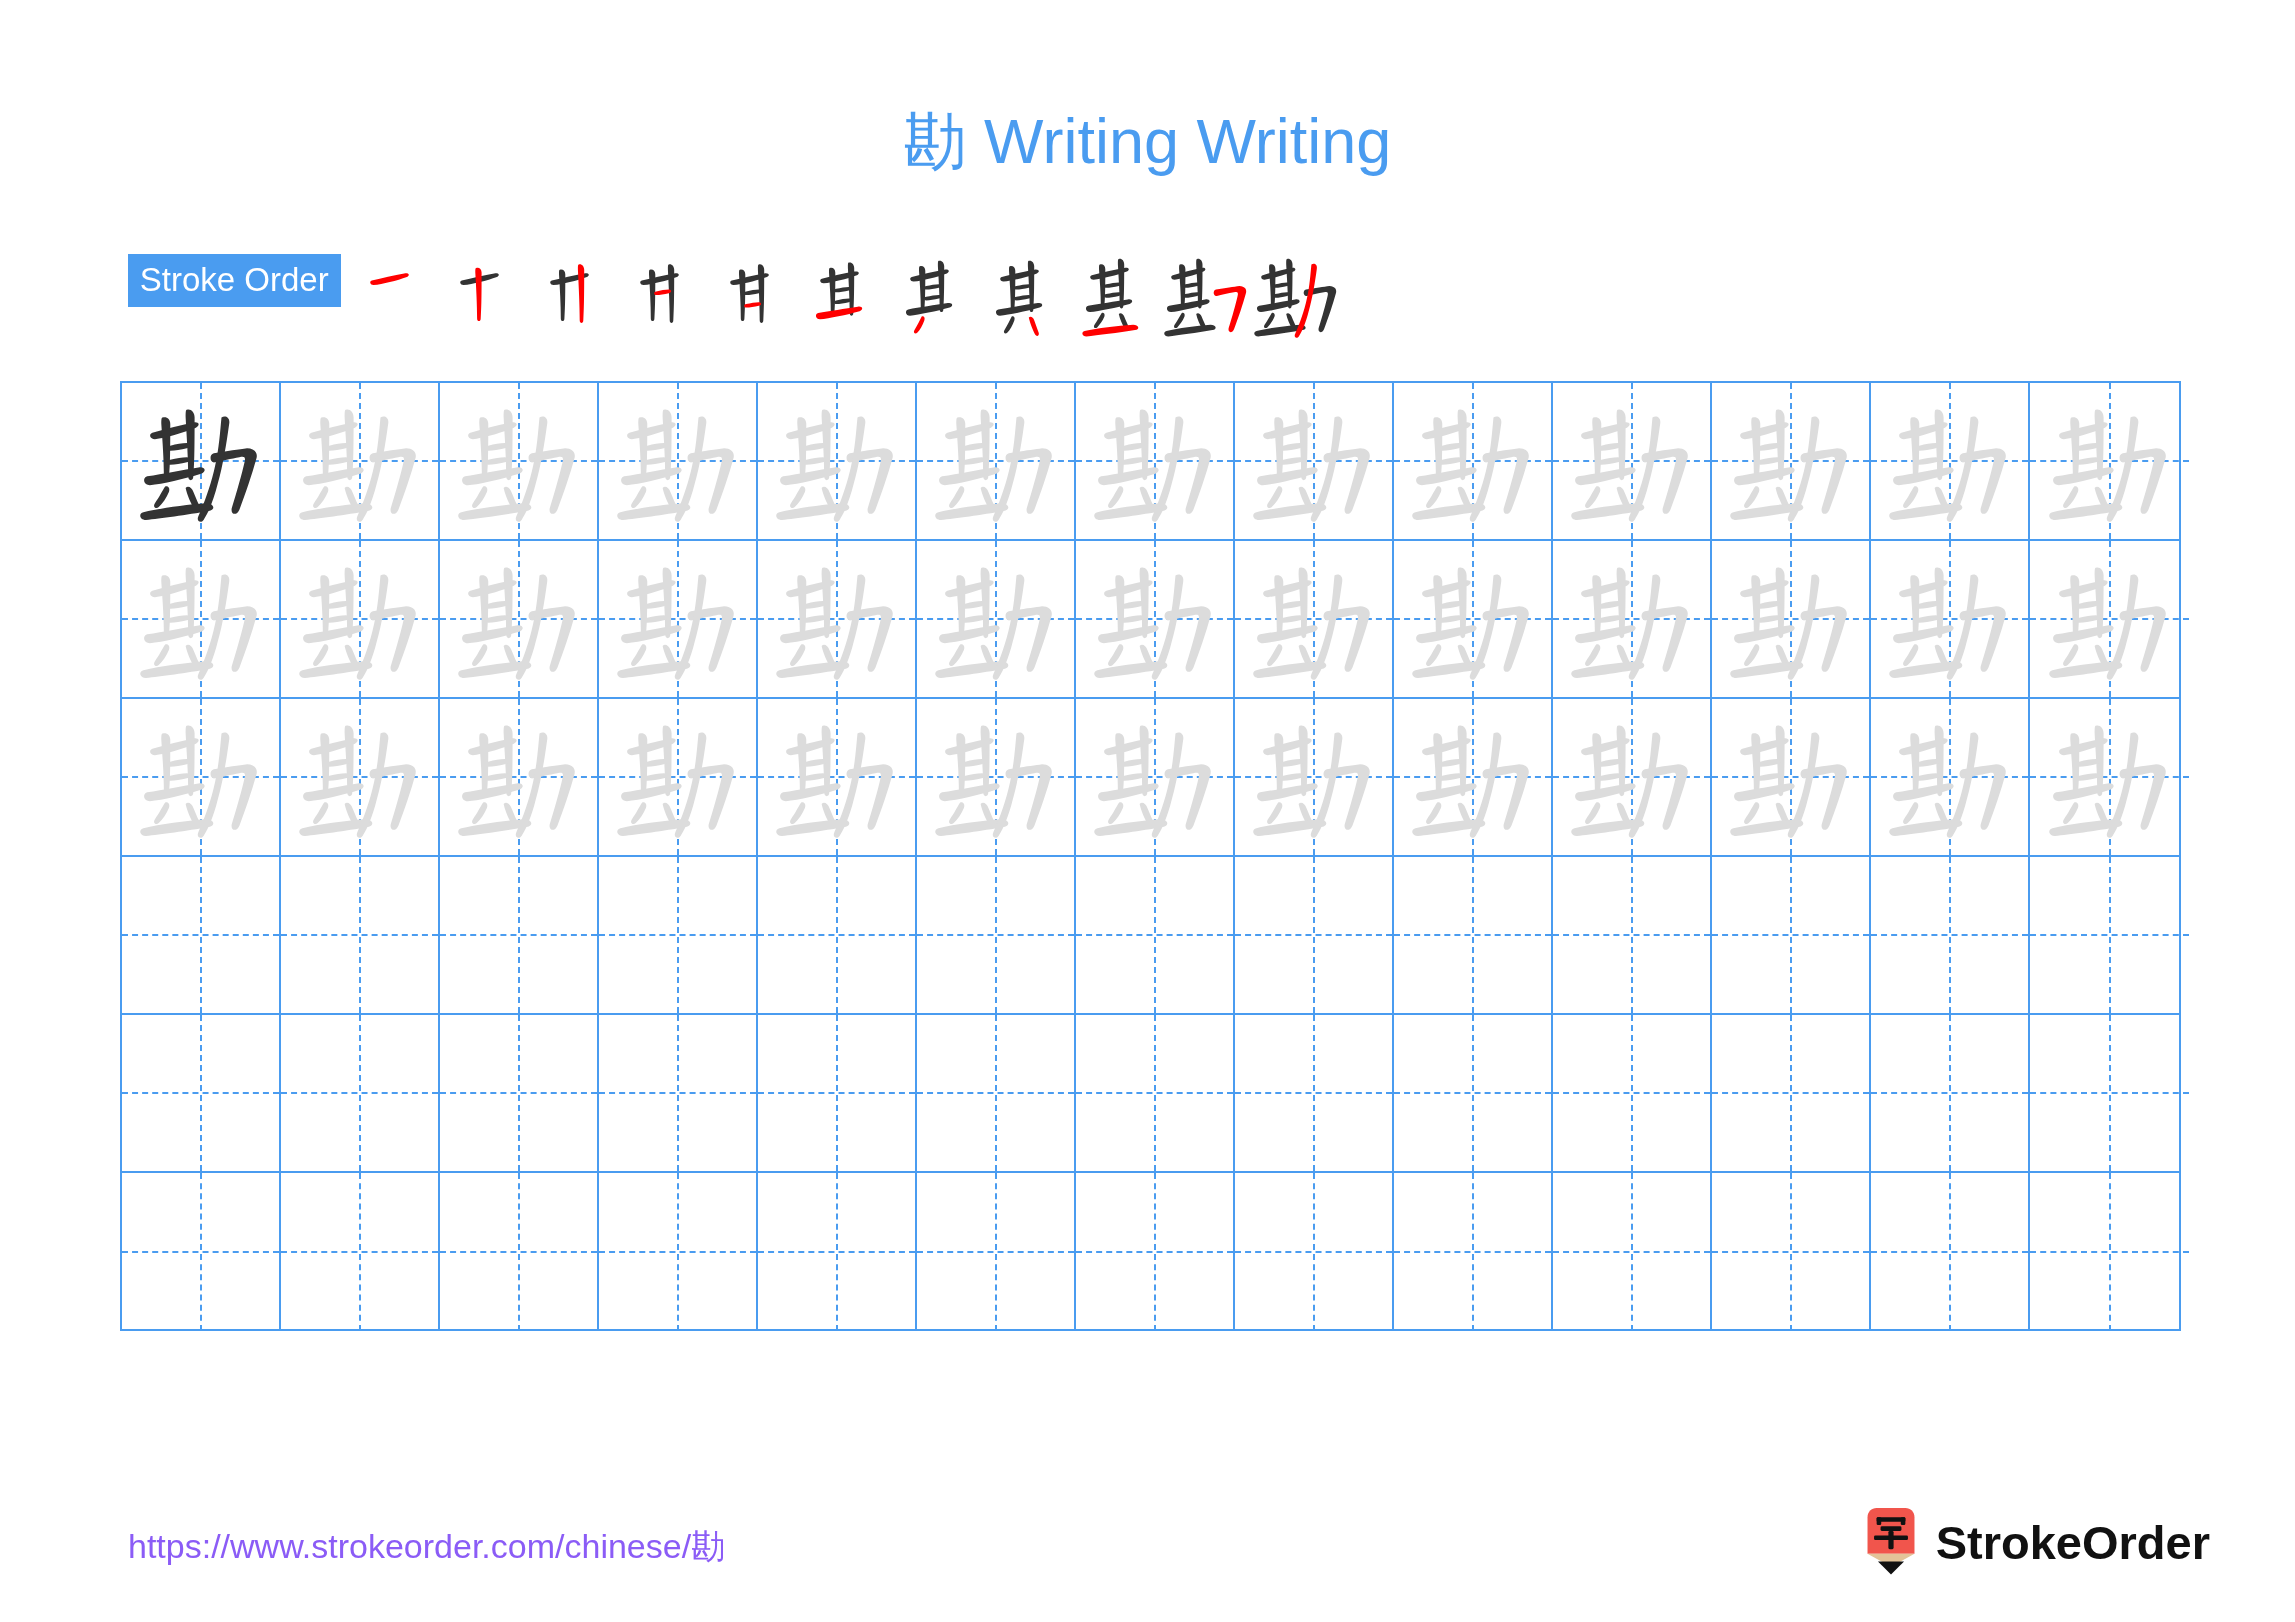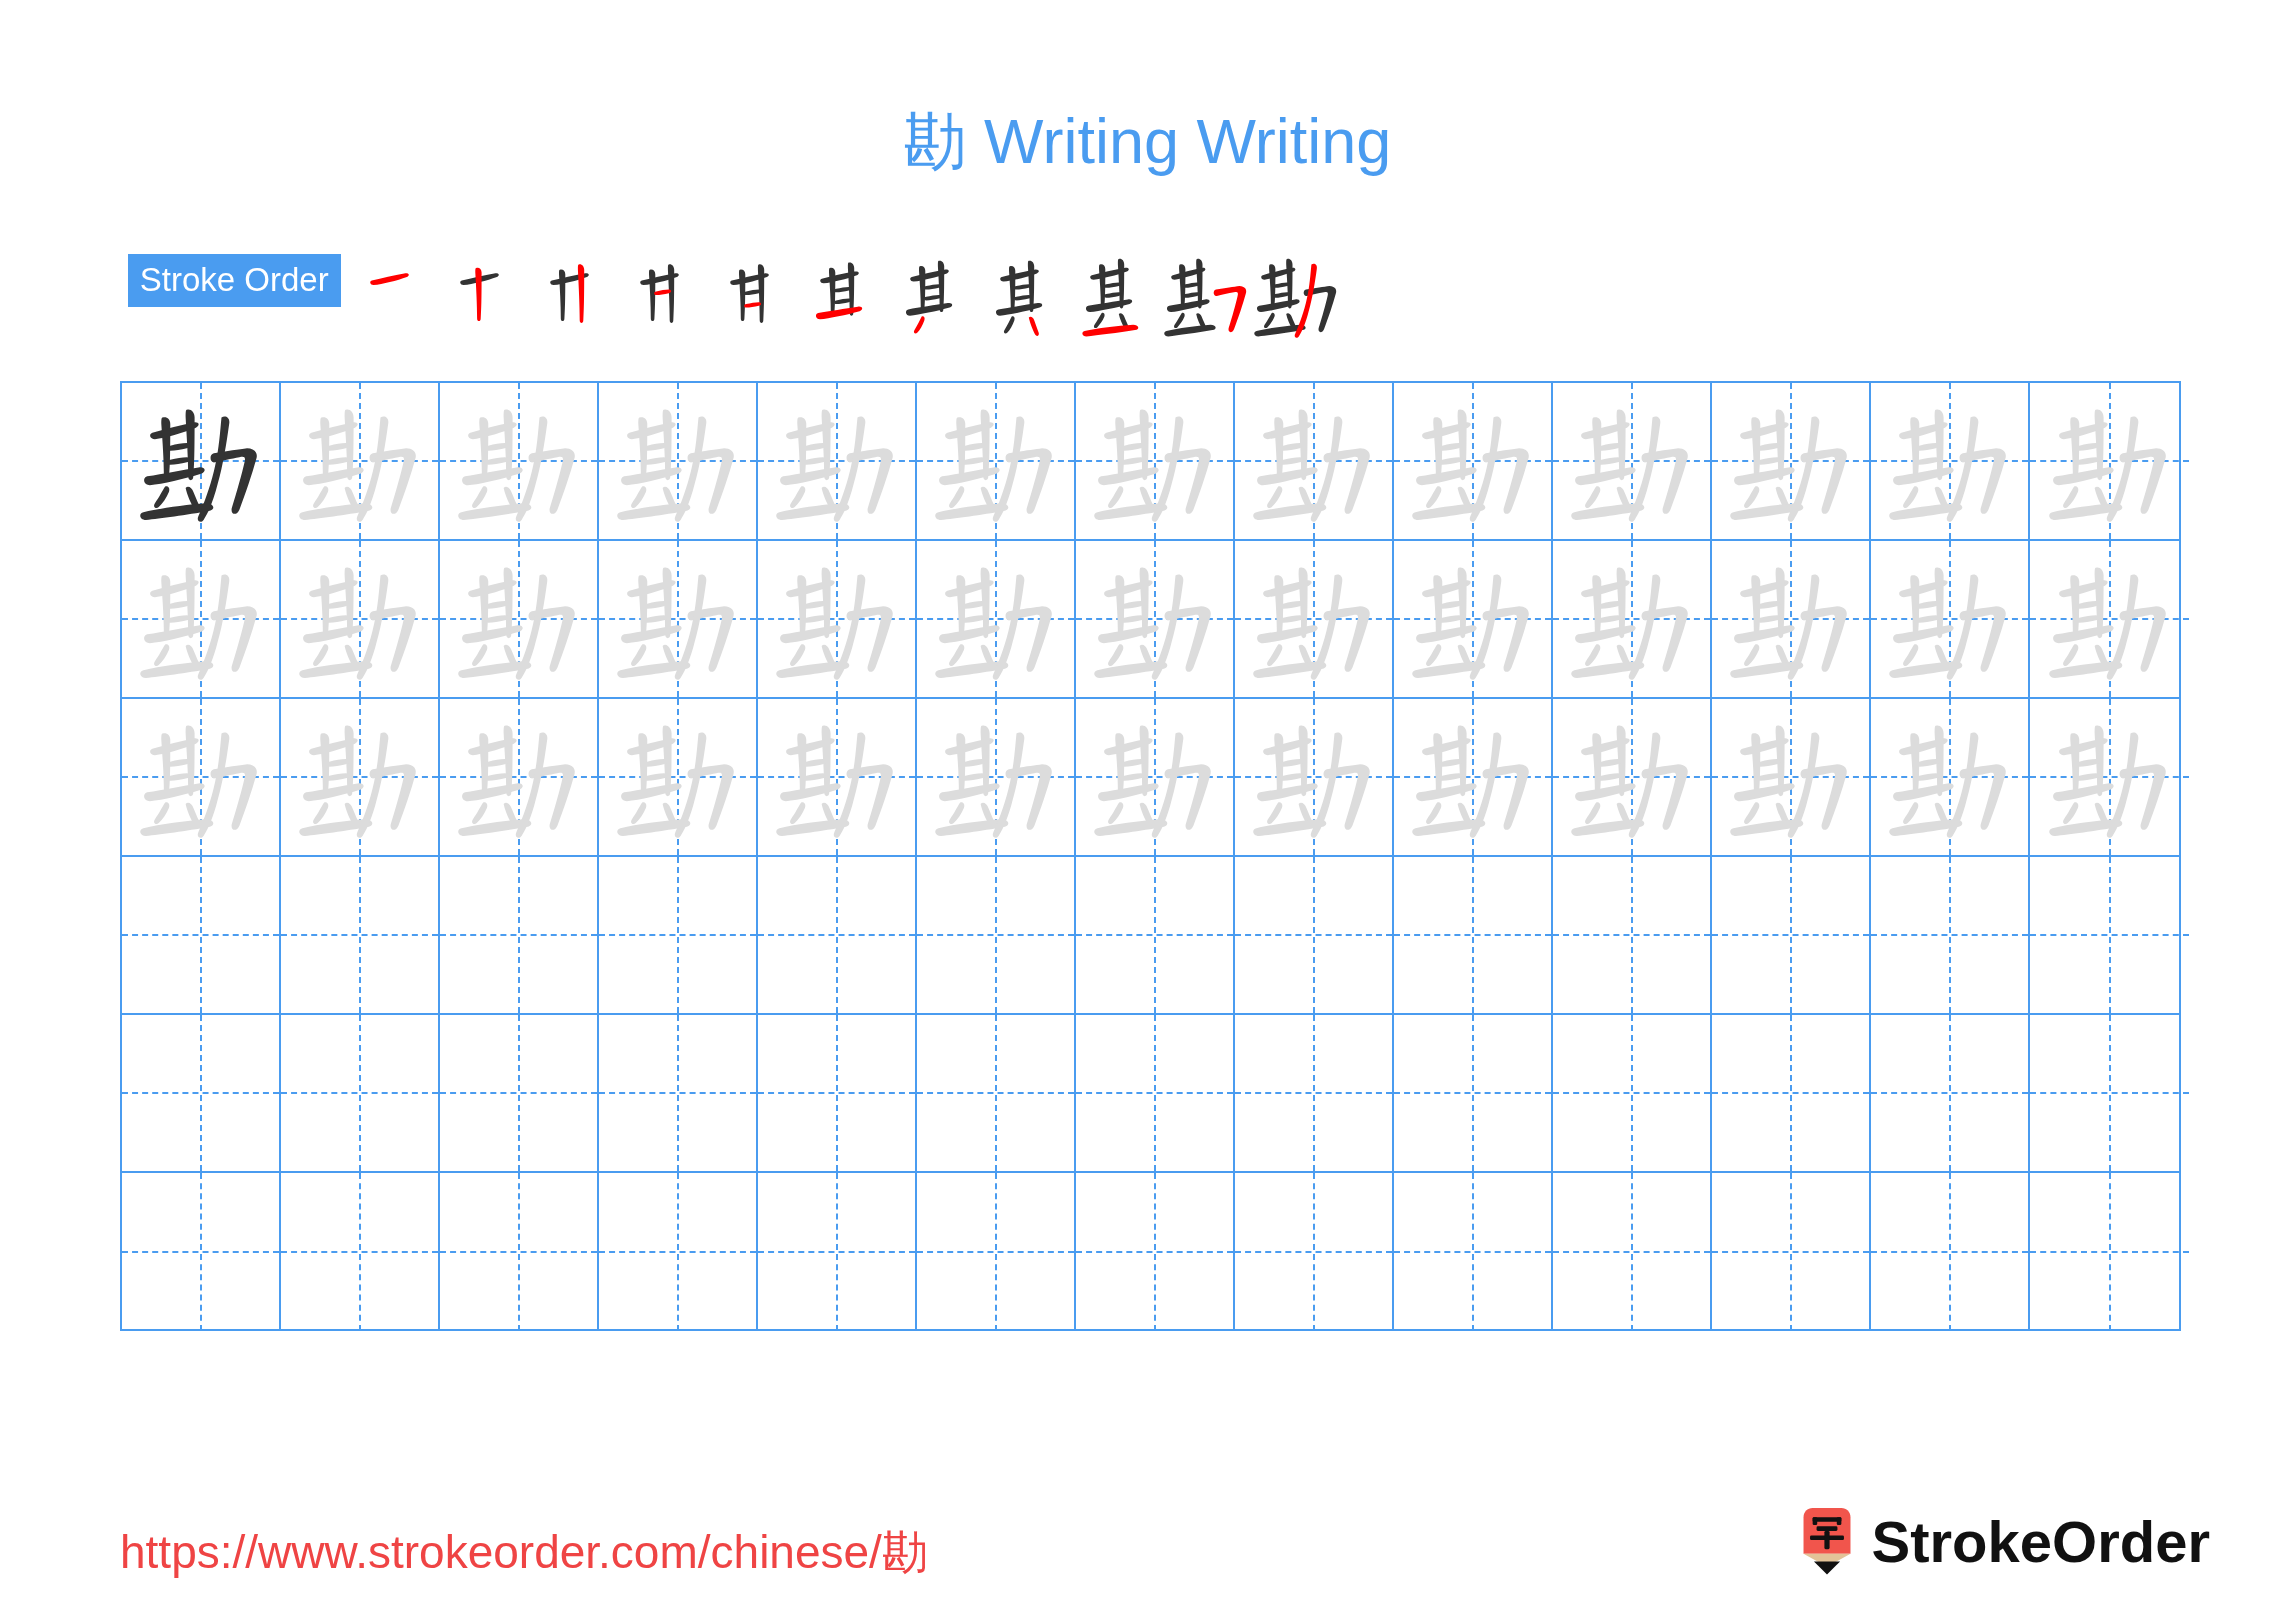--- a/index.html
+++ b/index.html
@@ -131,43 +131,43 @@
     width: 128px;
     height: 128px;
     display: block;
   }
   .glyph.model svg path { fill: #333333; }
   .glyph.trace svg path { fill: #dcdcdc; }
 
   
   #footer-url {
     position: absolute;
-    left: 120px;
+    left: 128px;
     top: 1529px;
-    font-size: 46px;
-    color: #ef4444;
+    font-size: 34px;
+    color: #8b5cf6;
     white-space: nowrap;
     line-height: 1;
   }
   #brand-logo {
     position: absolute;
     right: 85px;
     top: 1506px;
     display: flex;
     align-items: center;
     height: 72px;
   }
   #brand-mark {
     width: 60px;
     height: 68px;
     flex: 0 0 auto;
     margin-right: 14.4px;
   }
   #brand-name {
-    font-size: 58px;
+    font-size: 47px;
     font-weight: bold;
     color: #111111;
     line-height: 1;
     white-space: nowrap;
   }
 </style>
 </head>
 <body>
 
 <div id="page-title">勘 Writing Writing</div>

